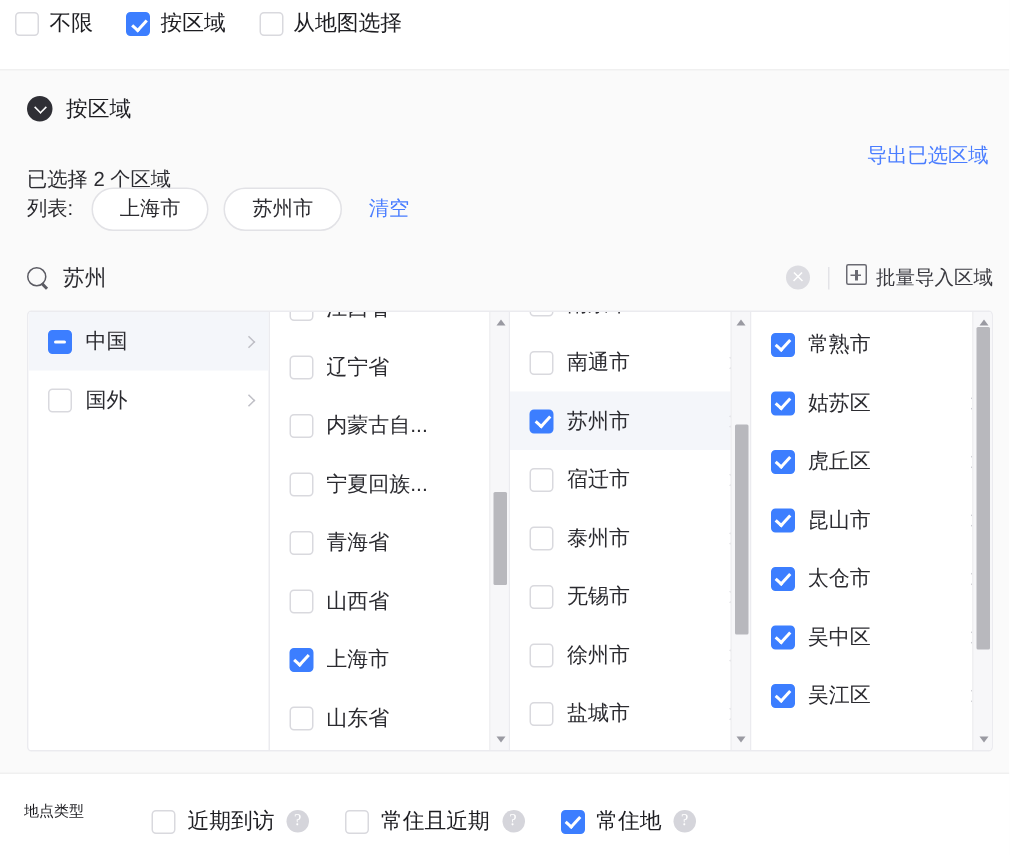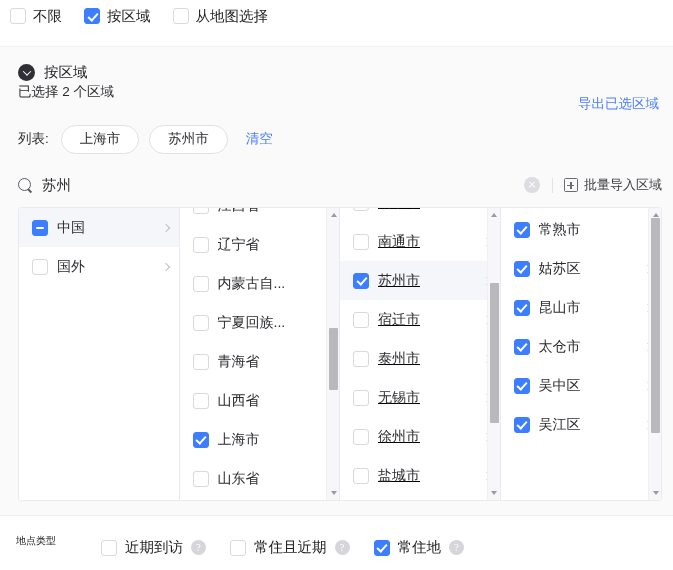--- a/index.html
+++ b/index.html
@@ -52,21 +52,21 @@
   .circ-chev {
     width: 17px; height: 17px; border-radius: 50%; background: #2f2f35;
     display: flex; align-items: center; justify-content: center;
   }
   .circ-chev::after {
     content: ""; width: 5px; height: 5px; border: solid #fff;
     border-width: 0 1.6px 1.6px 0; transform: rotate(45deg) translate(-1px,-1px);
   }
   .panel-title .t { font-size: 14.5px; color: #1d1d21; }
 
-  .selcount { position: absolute; left: 18px; top: 36px; font-size: 13.5px; color: #2b2b30; }
+  .selcount { position: absolute; left: 18px; top: 64px; font-size: 13.5px; color: #2b2b30; }
   .export-link { position: absolute; right: 14px; top: 48px; font-size: 13.5px; color: #4a7dff; cursor: pointer; }
 
   .list-row { position: absolute; left: 18px; top: 78px; display: flex; align-items: center; gap: 10px; }
   .list-row .lk { font-size: 13.5px; color: #2b2b30; margin-right: 2px; }
   .chip {
     border: 1px solid #e2e2e6; background: #fff; border-radius: 16px;
     padding: 5px 18px; font-size: 13.5px; color: #2b2b30; line-height: 1.25;
     cursor: pointer;
   }
   .clear-link { font-size: 13.5px; color: #4a7dff; margin-left: 8px; cursor: pointer; }
@@ -92,21 +92,21 @@
   .clear-x {
     width: 16px; height: 16px; border-radius: 50%; background: #dcdce1;
     position: relative; flex: 0 0 auto; cursor: pointer; margin-right: 12px;
   }
   .clear-x::before, .clear-x::after {
     content: ""; position: absolute; left: 4px; top: 7.3px; width: 8px; height: 1.4px; background: #fff;
   }
   .clear-x::before { transform: rotate(45deg); }
   .clear-x::after  { transform: rotate(-45deg); }
   .vdiv { width: 1px; height: 15px; background: #e3e3e7; margin-right: 11px; flex: 0 0 auto; }
-  .import-btn { display: flex; align-items: center; gap: 6px; cursor: pointer; flex: 0 0 auto; }
+  .import-btn { display: flex; gap: 6px; cursor: pointer; flex: 0 0 auto; }
   .imp-icon {
     width: 14px; height: 14px; border: 1.2px solid #6a6a72; border-radius: 1.5px;
     position: relative; flex: 0 0 auto;
   }
   .imp-icon::before {
     content: ""; position: absolute; left: 2.4px; top: 5.6px; width: 7px; height: 1.2px; background: #6a6a72;
   }
   .imp-icon::after {
     content: ""; position: absolute; left: 5.4px; top: 2.6px; width: 1.2px; height: 7px; background: #6a6a72;
   }
@@ -286,21 +286,21 @@
               <span class="arrow"></span>
             </div>
           </div>
           <div class="sbar">
             <span class="up"></span>
             <span class="dn"></span>
             <span class="sthumb" style="top: 120px; height: 62px;"></span>
           </div>
         </div>
         <div class="col">
-          <div class="col-list" style="top: -25px; text-decoration: underline;">
+          <div class="col-list" style="top: -25px;">
             <div class="opt">
               <span class="cb"></span>
               <span class="oname">南京市</span>
             </div>
             <div class="opt">
               <span class="cb"></span>
               <span class="oname">南通市</span>
               <span class="arrow"></span>
             </div>
             <div class="opt active">
@@ -343,20 +343,25 @@
         <div class="col">
           <div class="col-list" style="top: 2px;">
             <div class="opt">
               <span class="cb checked"></span>
               <span class="oname">常熟市</span>
               <span class="arrow hidden"></span>
             </div>
             <div class="opt">
               <span class="cb checked"></span>
               <span class="oname">姑苏区</span>
+              <span class="arrow"></span>
+            </div>
+            <div class="opt">
+              <span class="cb checked"></span>
+              <span class="oname">虎丘区</span>
               <span class="arrow"></span>
             </div>
             <div class="opt">
               <span class="cb checked"></span>
               <span class="oname">昆山市</span>
               <span class="arrow"></span>
             </div>
             <div class="opt">
               <span class="cb checked"></span>
               <span class="oname">太仓市</span>

